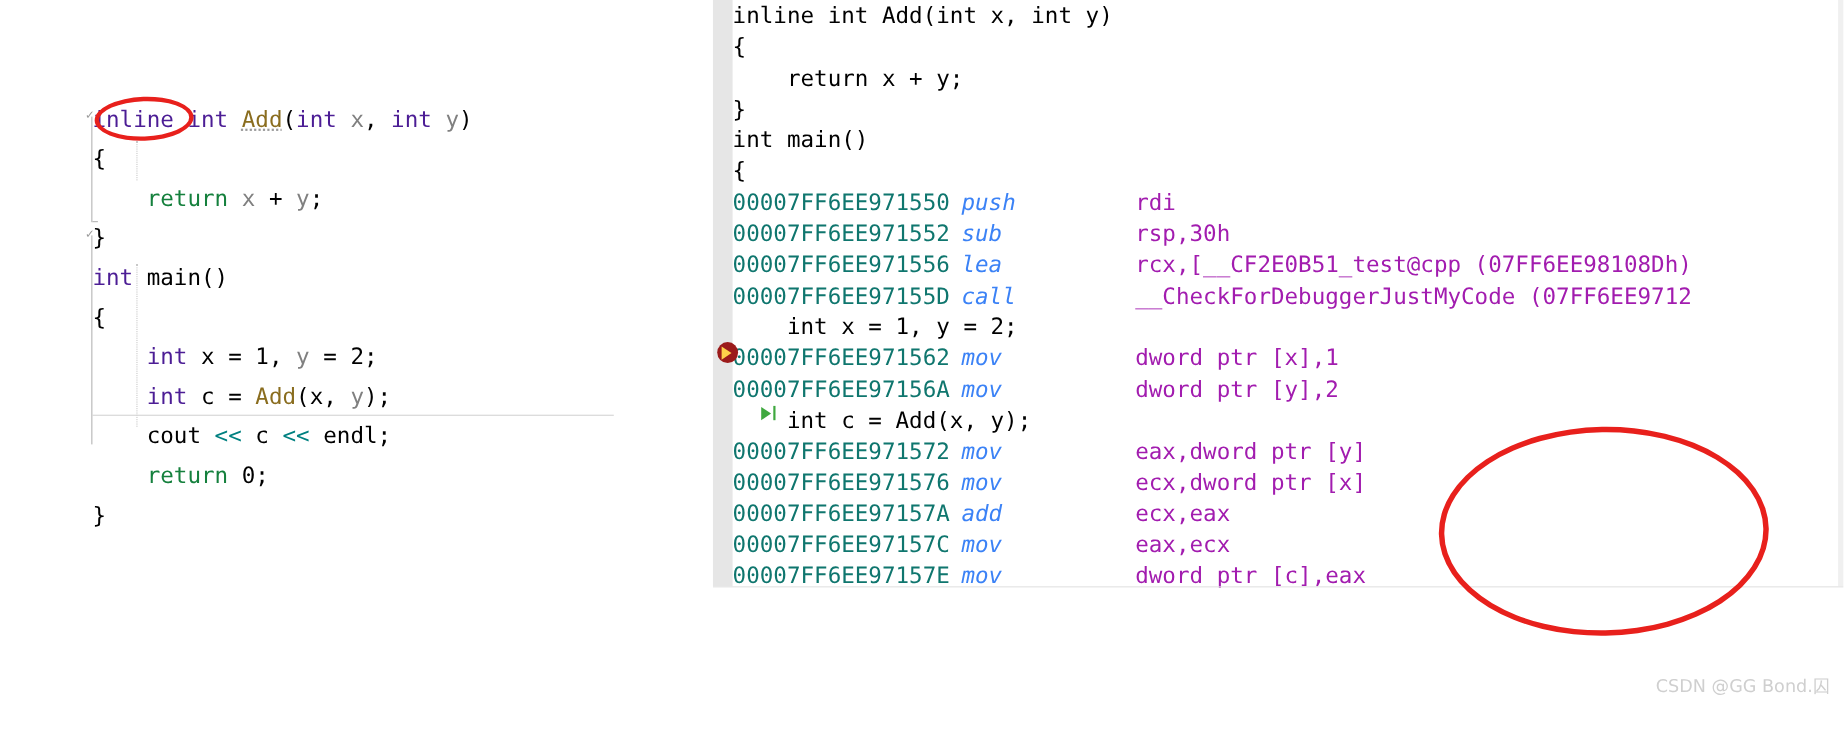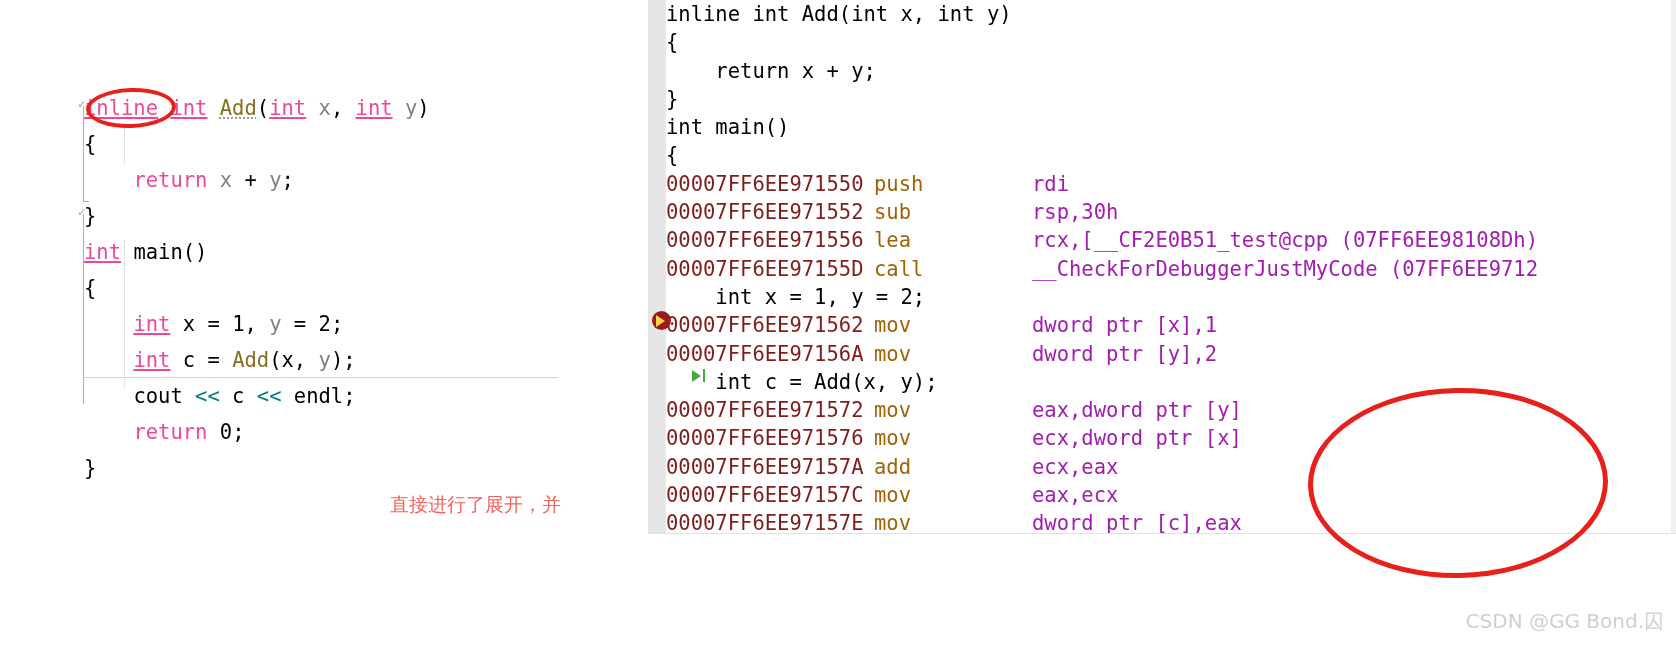--- a/index.html
+++ b/index.html
@@ -32,22 +32,22 @@
     line-height: 36px;
     white-space: pre;
     color: #000000;
   }
   .ln {
     position: relative;
     height: 36px;
     white-space: pre;
   }
   
-  .kw   { color: #ec4899; text-decoration: underline; }           
-  .kw2  { color: #ec4899; }           
+  .kw   { color: #4c1d95; }           
+  .kw2  { color: #15803d; }           
   .fn   { color: #8a6d1f; }           
   .var  { color: #808080; }           
   .op   { color: #000000; }
   .num  { color: #000000; }
   .teal { color: #008080; }           
   .sq   { text-decoration: underline; text-decoration-style: dotted;
           text-decoration-color: #9a9a9a; }
 
   
   #outline-col {
@@ -157,22 +157,22 @@
     line-height: 28.3px;
     color: #1f1f1f;
     white-space: pre;
   }
   .drow {
     position: relative;
     height: 28.3px;
     white-space: pre;
     padding-left: 18px;
   }
-  .drow .addr   { color: #7f1d1d; }
-  .drow .mnem   { color: #a16207; }
+  .drow .addr   { color: #0f766e; }
+  .drow .mnem   { color: #3b82f6; font-style: italic; }
   .drow .oper   { color: #a21caf; }
   .drow.src     { color: #000000; }
 
   
   .c-addr { display: inline-block; width: 208px; }
   .c-mnem { display: inline-block; width: 158px; }
 
   
   #stmt-marker {
     position: absolute;
@@ -233,21 +233,21 @@
     background: #e2e2e2;
   }
 
   
   #watermark {
     position: absolute;
     right: 12px;
     bottom: 28px;
     color: #cfcfcf;
     font-family: "DejaVu Sans", "Liberation Sans", sans-serif;
-    font-size: 20px;
+    font-size: 16px;
     white-space: pre;
   }
 </style>
 </head>
 <body>
 
 <div id="editor-pane">
 
   <div id="outline-col">
     <span class="outline-glyph" style="top:6px;">✓</span>
@@ -259,21 +259,20 @@
   <div class="indent-guide" style="left:124px;top:128px;height:36px;"></div>
   <div class="indent-guide" style="left:124px;top:240px;height:148px;"></div>
 
   <div id="editor-code"><div class="ln"><span class="kw">inline</span><span> </span><span class="kw">int</span><span> </span><span class="fn sq">Add</span><span class="op">(</span><span class="kw">int</span><span> </span><span class="var">x</span><span class="op">, </span><span class="kw">int</span><span> </span><span class="var">y</span><span class="op">)</span></div><div class="ln"><span class="op">{</span></div><div class="ln"><span>    </span><span class="kw2">return</span><span> </span><span class="var">x</span><span class="op"> + </span><span class="var">y</span><span class="op">;</span></div><div class="ln"><span class="op">}</span></div><div class="ln"><span class="kw">int</span><span> </span><span class="op">main</span><span class="op">()</span></div><div class="ln"><span class="op">{</span></div><div class="ln"><span>    </span><span class="kw">int</span><span> </span><span class="op">x</span><span class="op"> = </span><span class="num">1</span><span class="op">, </span><span class="var">y</span><span class="op"> = </span><span class="num">2</span><span class="op">;</span></div><div class="ln"><span>    </span><span class="kw">int</span><span> </span><span class="op">c</span><span class="op"> = </span><span class="fn">Add</span><span class="op">(</span><span class="op">x</span><span class="op">, </span><span class="var">y</span><span class="op">);</span></div><div class="ln"><span>    </span><span class="op">cout</span><span> </span><span class="teal">&lt;&lt;</span><span class="op"> c </span><span class="teal">&lt;&lt;</span><span> </span><span class="op">endl</span><span class="op">;</span></div><div class="ln"><span>    </span><span class="kw2">return</span><span> </span><span class="num">0</span><span class="op">;</span></div><div class="ln"><span class="op">}</span></div></div>
 
   <div id="editor-underline"></div>
 
   <div class="red-ellipse" id="ellipse-inline"></div>
 
   <div id="annotation">
-    <div>直接进行了展开，并</div>
     
   </div>
 </div>
 
 <div id="disasm-pane">
   <div id="disasm-margin"></div>
   <div id="disasm-code"><div class="drow src"><span>inline int Add(int x, int y)</span></div><div class="drow src"><span>{</span></div><div class="drow src"><span>    return x + y;</span></div><div class="drow src"><span>}</span></div><div class="drow src"><span>int main()</span></div><div class="drow src"><span>{</span></div><div class="drow"><span class="addr c-addr">00007FF6EE971550</span><span class="mnem c-mnem">push</span><span class="oper">rdi</span></div><div class="drow"><span class="addr c-addr">00007FF6EE971552</span><span class="mnem c-mnem">sub</span><span class="oper">rsp,30h</span></div><div class="drow"><span class="addr c-addr">00007FF6EE971556</span><span class="mnem c-mnem">lea</span><span class="oper">rcx,[__CF2E0B51_test@cpp (07FF6EE98108Dh)</span></div><div class="drow"><span class="addr c-addr">00007FF6EE97155D</span><span class="mnem c-mnem">call</span><span class="oper">__CheckForDebuggerJustMyCode (07FF6EE9712</span></div><div class="drow src"><span>    int x = 1, y = 2;</span></div><div class="drow"><span class="addr c-addr">00007FF6EE971562</span><span class="mnem c-mnem">mov</span><span class="oper">dword ptr [x],1</span></div><div class="drow"><span class="addr c-addr">00007FF6EE97156A</span><span class="mnem c-mnem">mov</span><span class="oper">dword ptr [y],2</span></div><div class="drow src"><span>    int c = Add(x, y);</span></div><div class="drow"><span class="addr c-addr">00007FF6EE971572</span><span class="mnem c-mnem">mov</span><span class="oper">eax,dword ptr [y]</span></div><div class="drow"><span class="addr c-addr">00007FF6EE971576</span><span class="mnem c-mnem">mov</span><span class="oper">ecx,dword ptr [x]</span></div><div class="drow"><span class="addr c-addr">00007FF6EE97157A</span><span class="mnem c-mnem">add</span><span class="oper">ecx,eax</span></div><div class="drow"><span class="addr c-addr">00007FF6EE97157C</span><span class="mnem c-mnem">mov</span><span class="oper">eax,ecx</span></div><div class="drow"><span class="addr c-addr">00007FF6EE97157E</span><span class="mnem c-mnem">mov</span><span class="oper">dword ptr [c],eax</span></div></div>
 
   <div id="stmt-marker"></div>
   <div id="runto-marker"></div>

